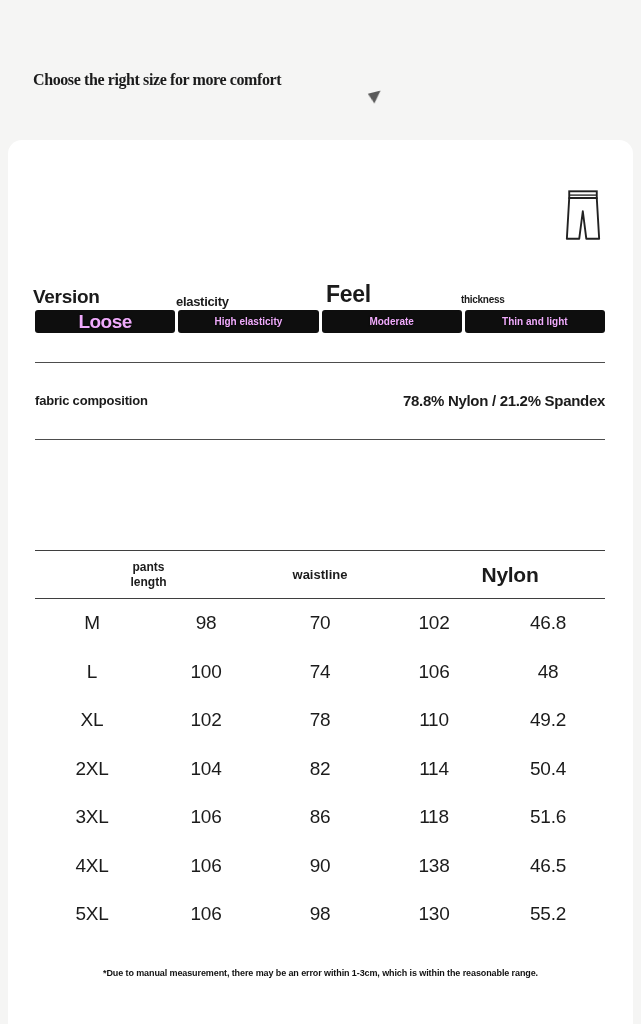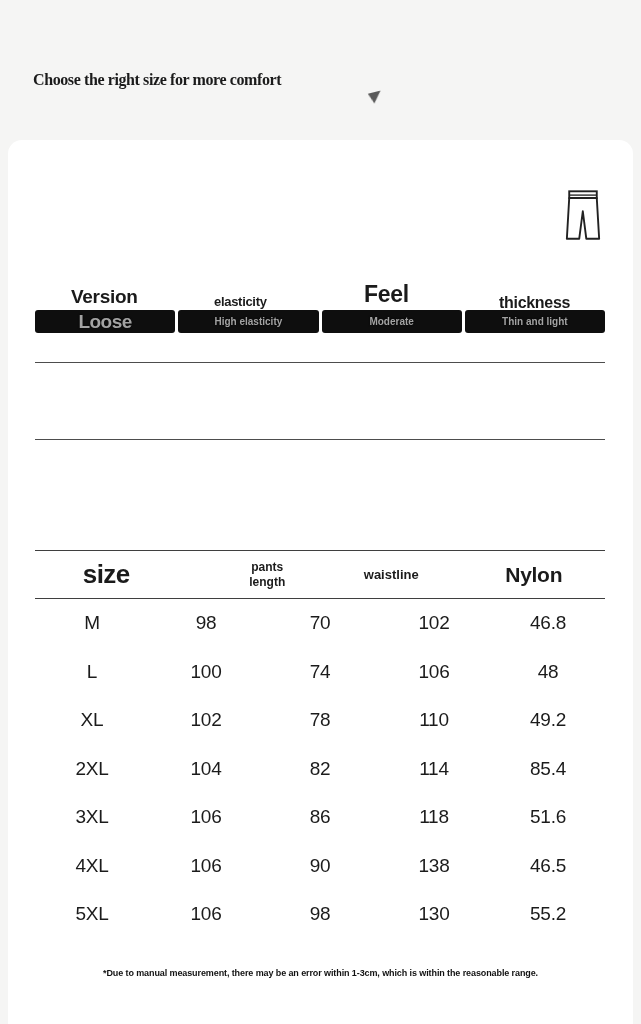--- a/index.html
+++ b/index.html
@@ -21,32 +21,32 @@
   .card{
     position:absolute;left:8px;top:140px;width:625px;height:884px;
     background:#ffffff;border-radius:14px 14px 0 0;
   }
   .section-heading{
     position:absolute;left:27px;top:58px;
     font-size:17px;font-weight:700;letter-spacing:-0.3px;
   }
   .pants-icon{position:absolute;right:31px;top:48px;width:38px;height:56px;}
   
-  .attr-label{position:absolute;font-weight:700;letter-spacing:-0.3px;white-space:nowrap;margin-left:38px;}
+  .attr-label{position:absolute;font-weight:700;letter-spacing:-0.3px;white-space:nowrap;}
   .lbl-version{left:25px;top:146px;font-size:19px;}
   .lbl-elasticity{left:168px;top:154px;font-size:13px;}
   .lbl-feel{left:318px;top:141px;font-size:23px;}
-  .lbl-thickness{left:453px;top:154px;font-size:16px;}
+  .lbl-thickness{left:453px;top:154px;font-size:10px;}
   
   .attr-bars{
     position:absolute;left:27px;right:28px;top:170px;height:23px;
     display:flex;gap:3px;
   }
   .attr-bar{
-    flex:1;background:#0e0e0e;border-radius:3px;color:#a3a3a3;
+    flex:1;background:#0e0e0e;border-radius:3px;color:#f0abfc;
     display:flex;align-items:center;justify-content:center;
     font-weight:700;font-size:10px;letter-spacing:0;white-space:nowrap;
     text-shadow:0 0 2px rgba(0,0,0,.9);
   }
   .attr-bar.big{font-size:19px;letter-spacing:-0.5px;}
   .rule{
     position:absolute;left:27px;right:28px;height:0;
     border-top:1.6px solid #4d4d4d;
   }
   .rule-1{top:222px;}
@@ -109,26 +109,29 @@
 
   <div class="attr-bars">
     <div class="attr-bar big">Loose</div>
     <div class="attr-bar">High elasticity</div>
     <div class="attr-bar">Moderate</div>
     <div class="attr-bar">Thin and light</div>
   </div>
 
   <div class="rule rule-1"></div>
 
+  <div class="fabric-row">
+    <div class="fabric-label">fabric composition</div>
+    <div class="fabric-value">78.8% Nylon / 21.2% Spandex</div>
+  </div>
 
   <div class="rule rule-2"></div>
 
 
   <div class="table-head">
-    <div class="cell th0">size</div>
     <div class="cell th1">
         <span>pants length</span>
       </div>
     <div class="cell th2">waistline</div>
     <div class="cell th3">Nylon</div>
   </div>
 
   <div class="table-body">
     <div class="trow">
       <div class="cell size">M</div>
@@ -149,21 +152,21 @@
       <div class="cell">102</div>
       <div class="cell">78</div>
       <div class="cell">110</div>
       <div class="cell">49.2</div>
     </div>
     <div class="trow">
       <div class="cell size">2XL</div>
       <div class="cell">104</div>
       <div class="cell">82</div>
       <div class="cell">114</div>
-      <div class="cell">85.4</div>
+      <div class="cell">50.4</div>
     </div>
     <div class="trow">
       <div class="cell size">3XL</div>
       <div class="cell">106</div>
       <div class="cell">86</div>
       <div class="cell">118</div>
       <div class="cell">51.6</div>
     </div>
     <div class="trow">
       <div class="cell size">4XL</div>

